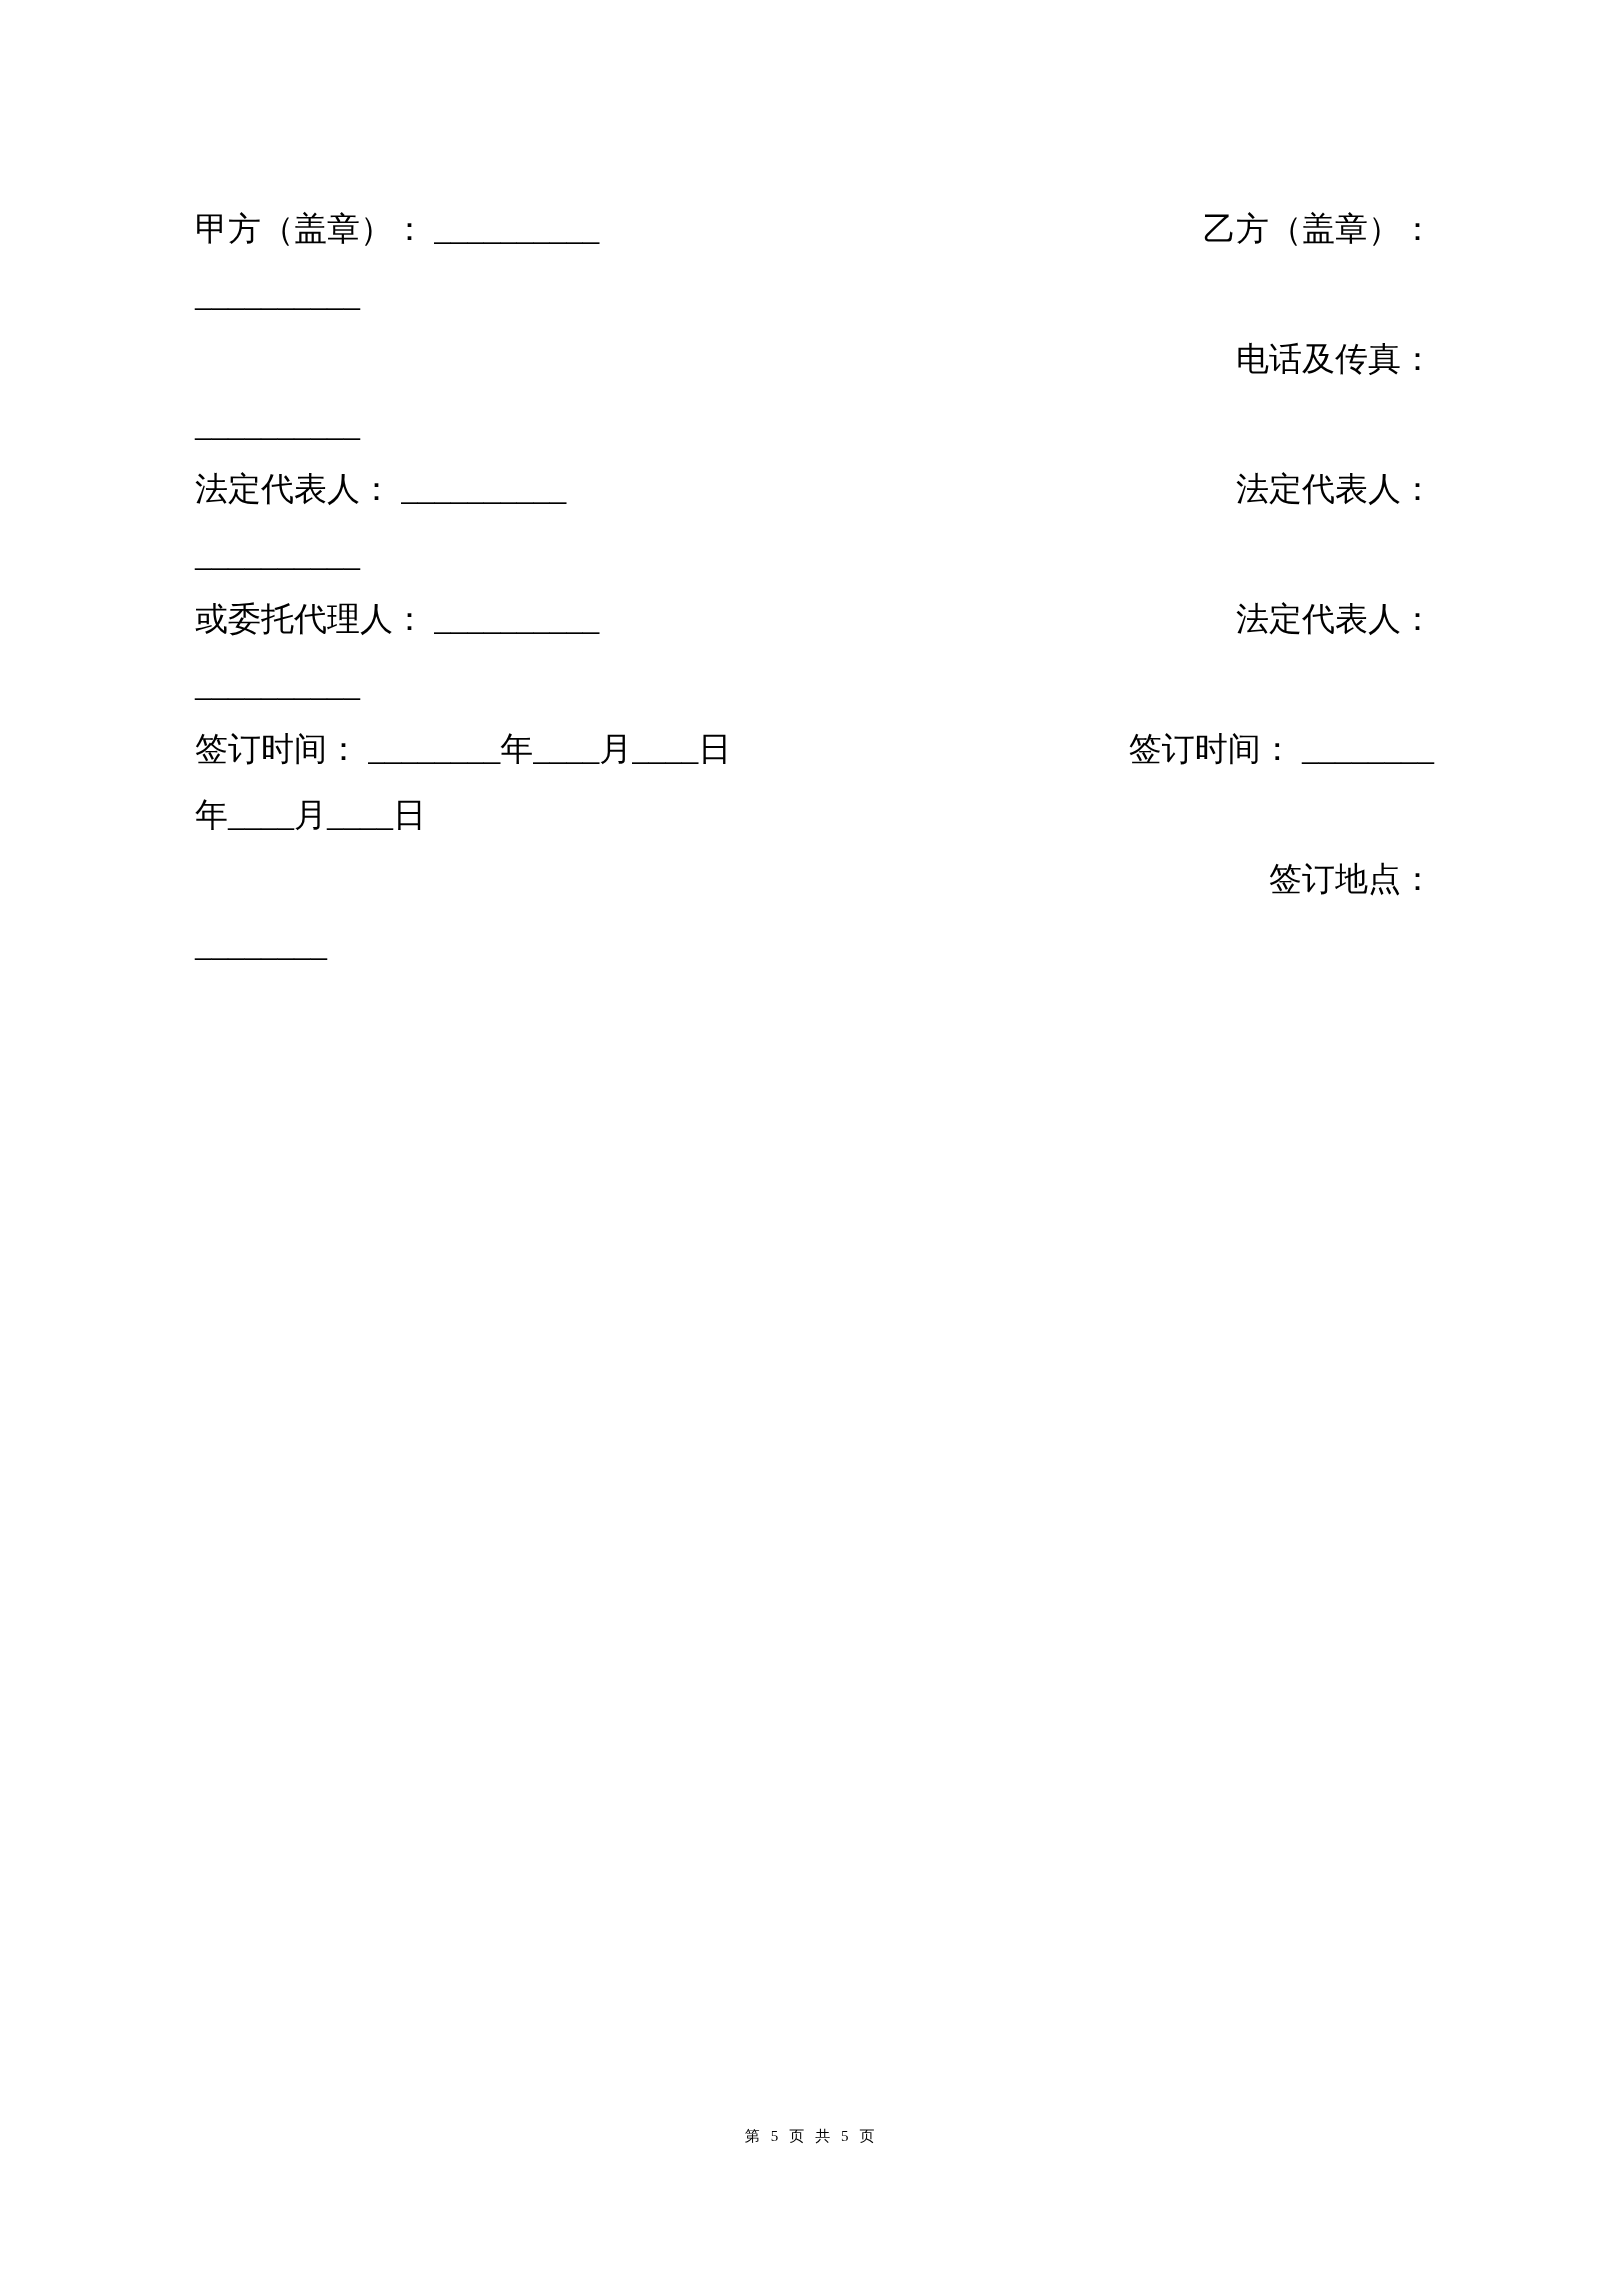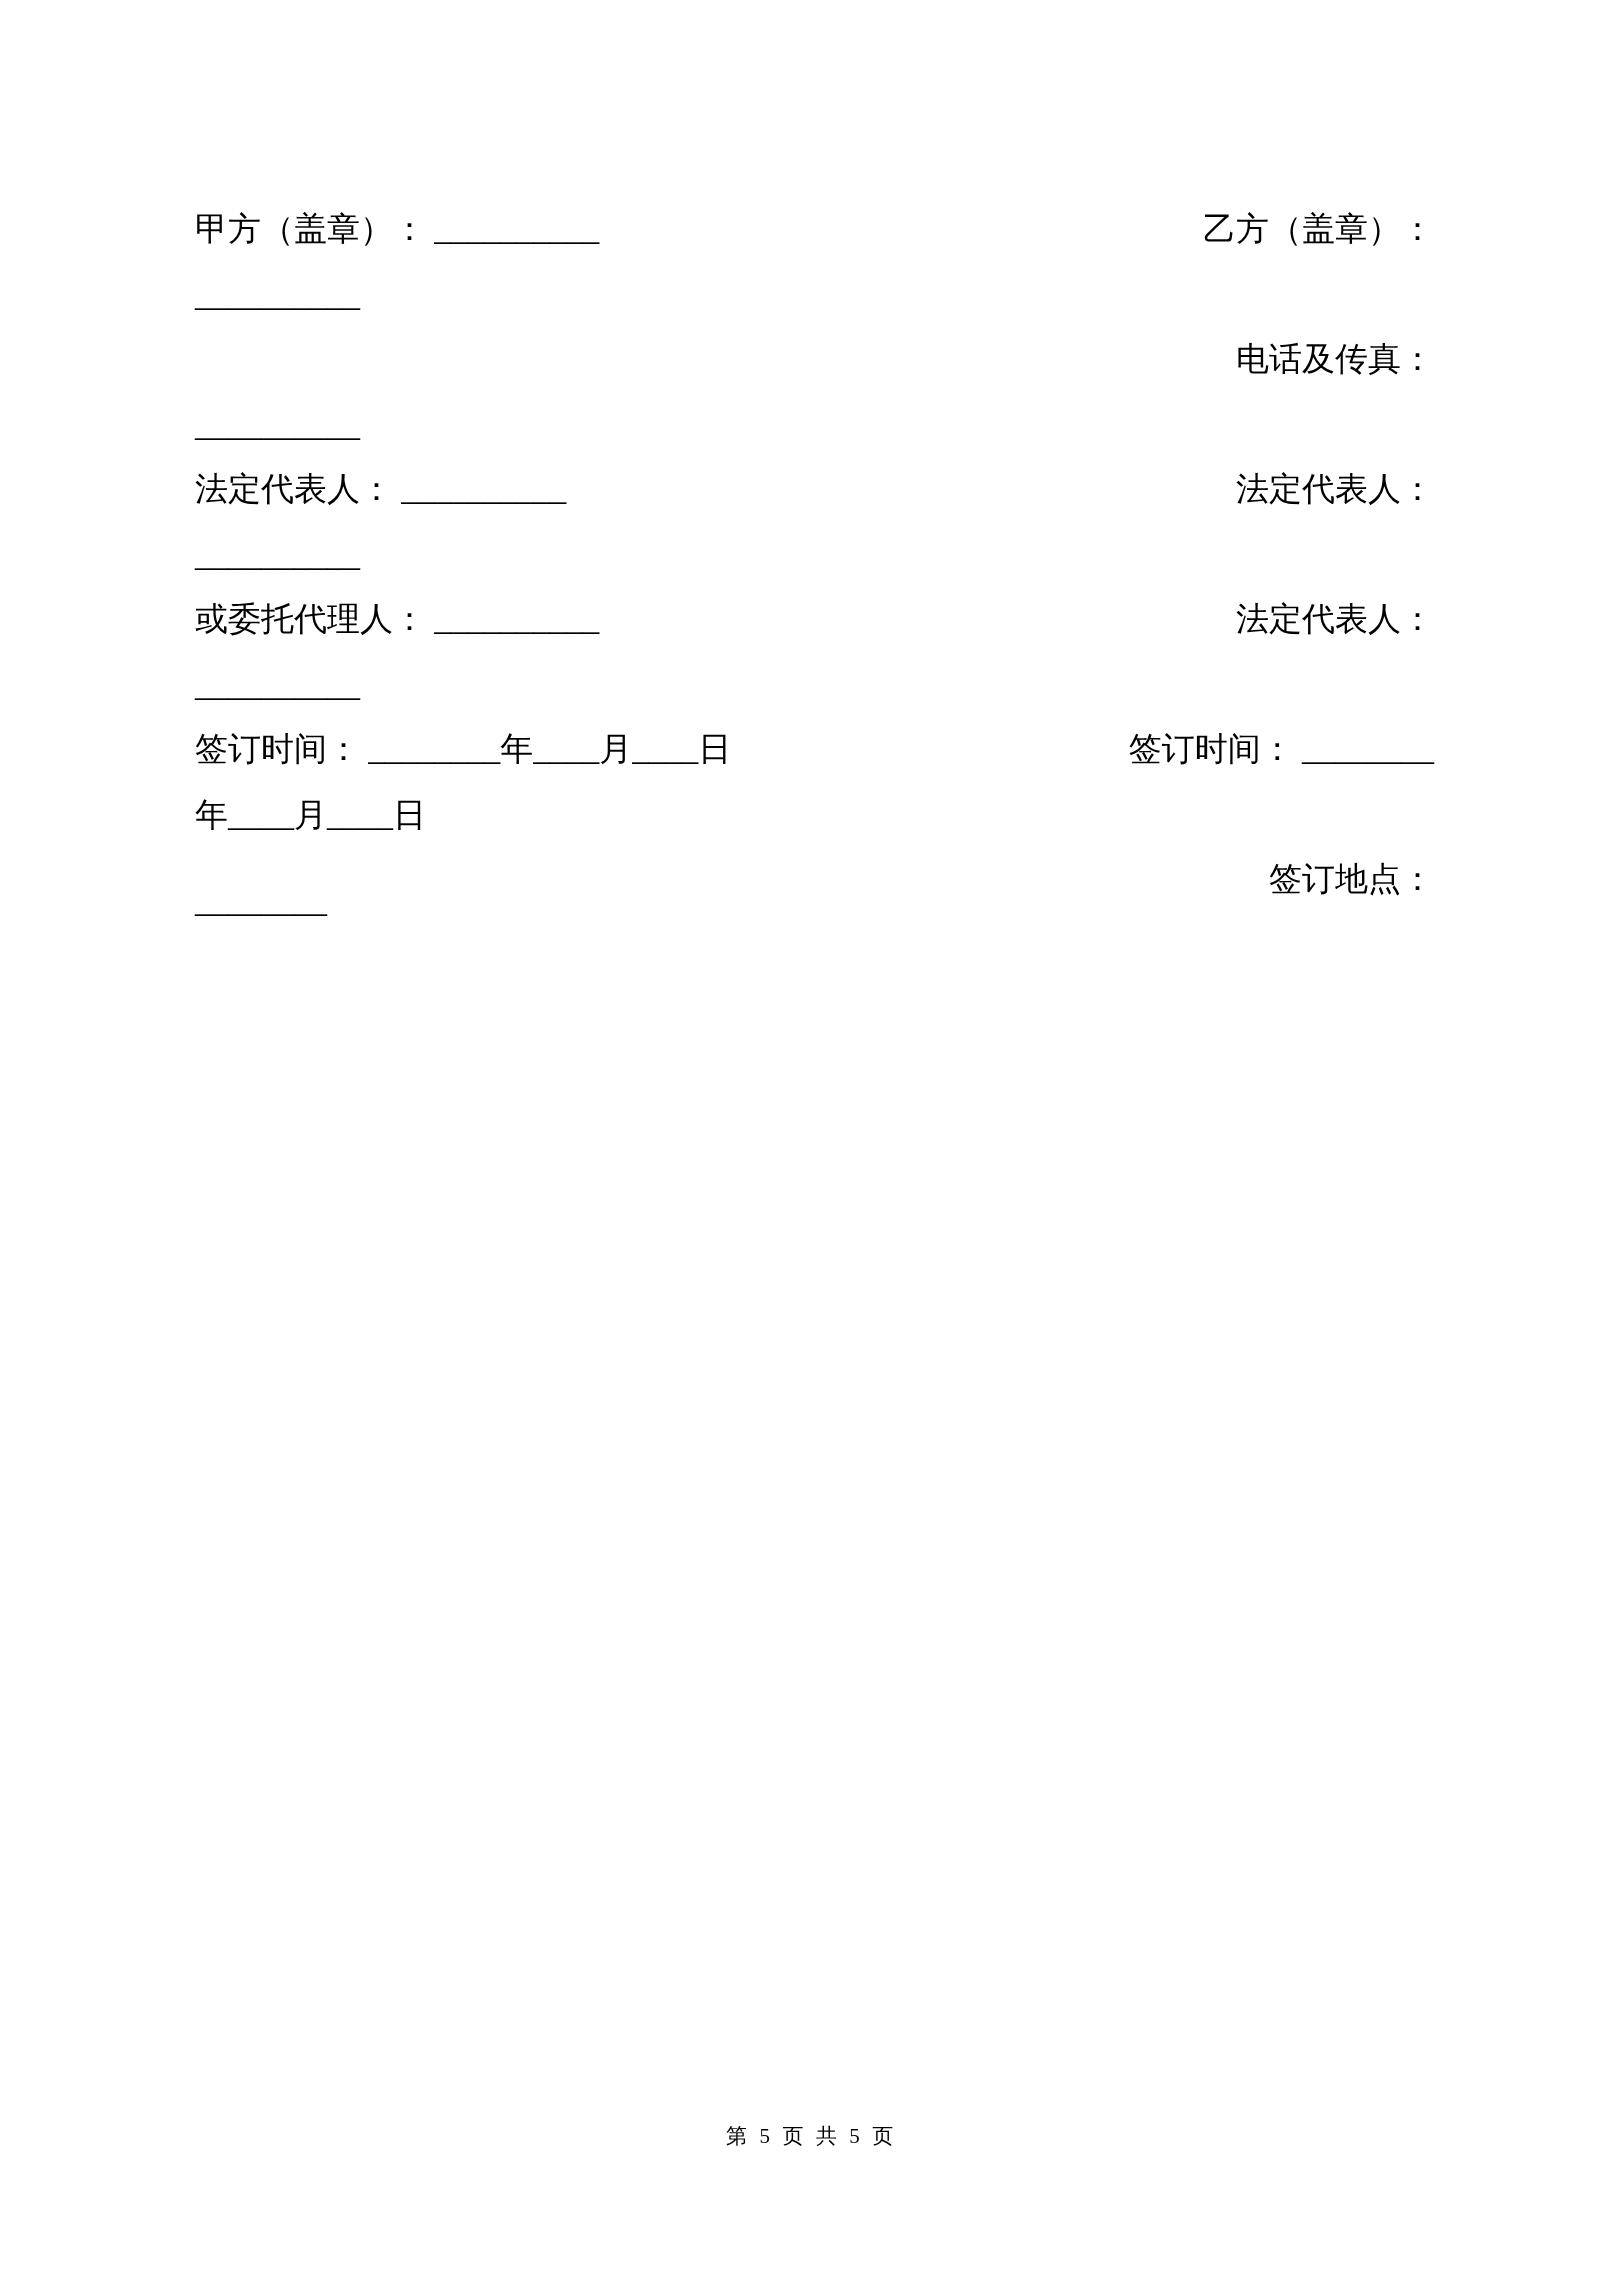--- a/index.html
+++ b/index.html
@@ -35,21 +35,21 @@
     margin-left: auto;
     text-align: right;
     white-space: pre;
   }
   .footer {
     position: absolute;
     top: 2120px;
     left: 0;
     width: 100%;
     text-align: center;
-    font-size: 21px;
+    font-size: 15px;
     line-height: 33px;
     letter-spacing: 3.6px;
     white-space: pre;
   }
 </style>
 </head>
 <body>
 
 <div class="page">
 
@@ -94,20 +94,20 @@
   </div>
 
   <div class="line" style="top:783px">
     <span class="cell-left">年____月____日</span>
   </div>
 
   <div class="line" style="top:847px">
     <span class="cell-right">签订地点：</span>
   </div>
 
-  <div class="line" style="top:869px">
+  <div class="line" style="top:913px">
     <span class="cell-left">________</span>
   </div>
 
   <div class="footer">第 5 页 共 5 页</div>
 
 </div>
 
 
 </body></html>

